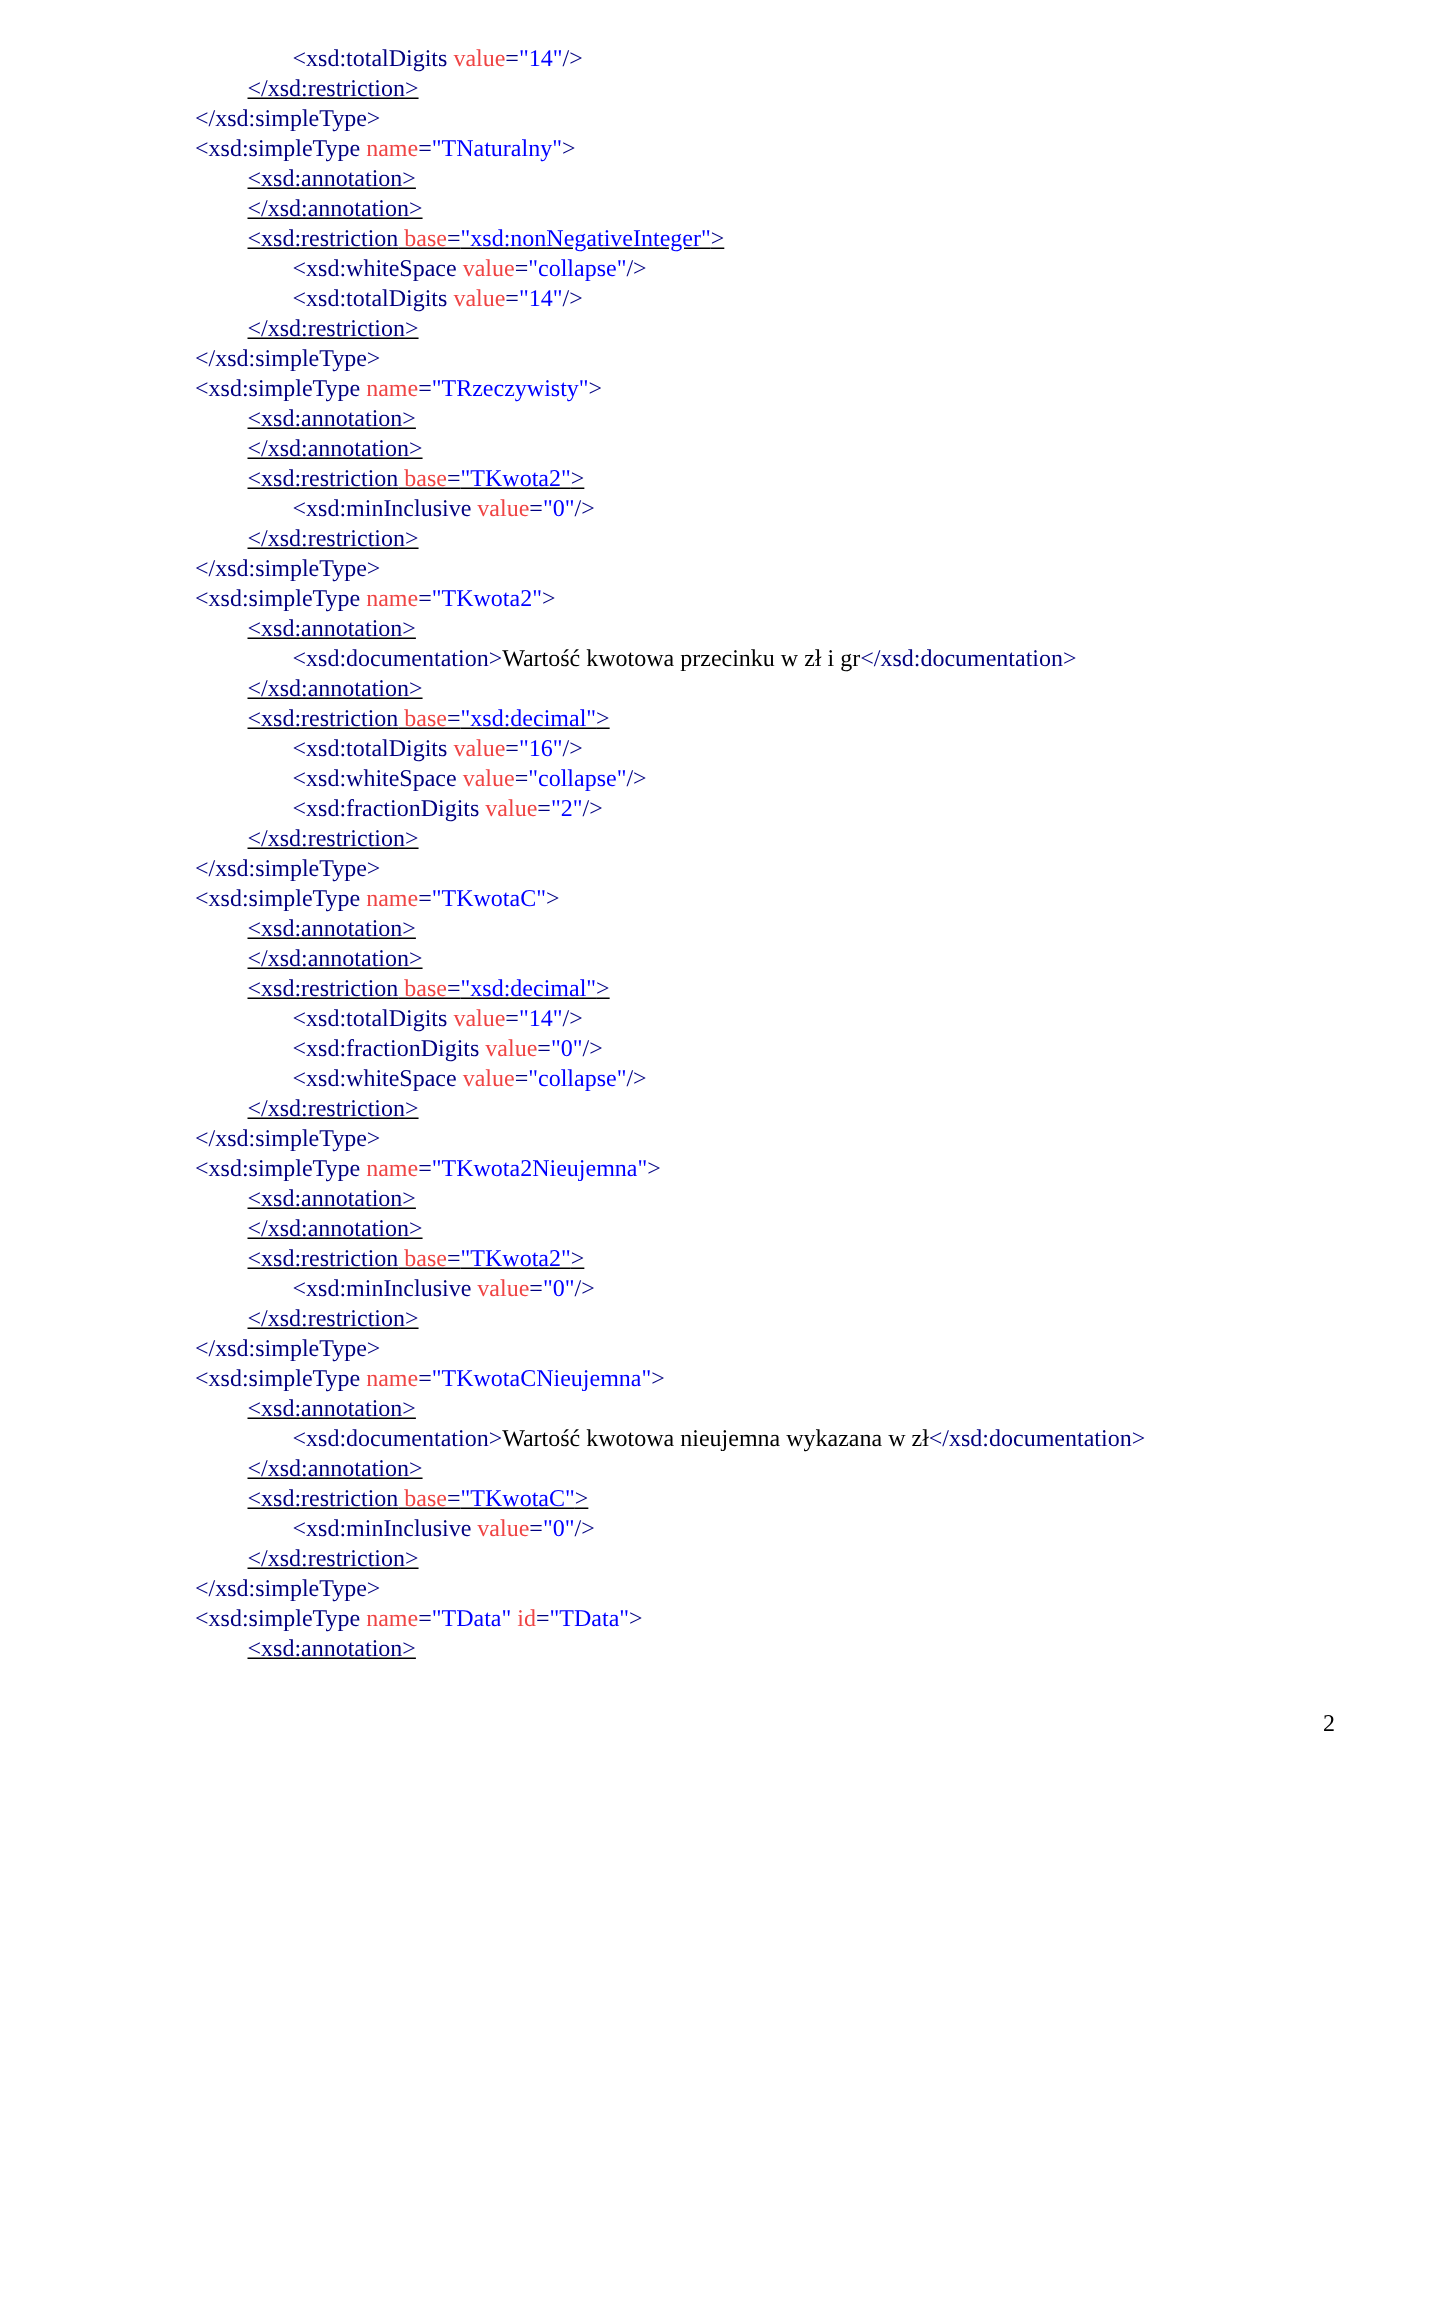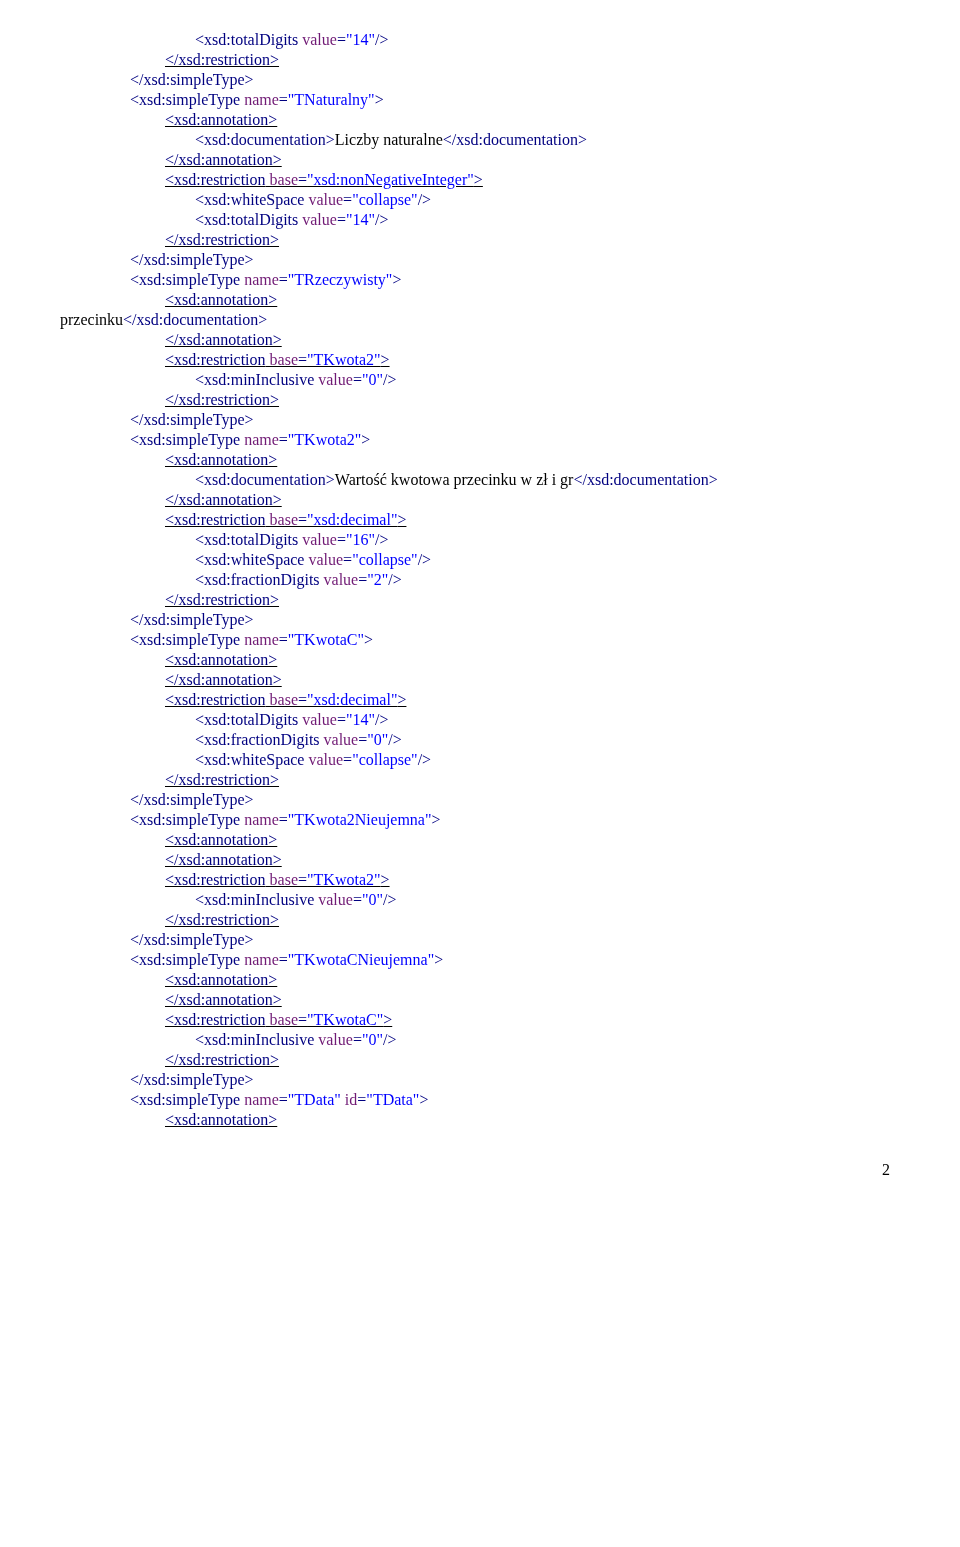--- a/index.html
+++ b/index.html
@@ -12,49 +12,47 @@
     width: 960px;
     box-sizing: border-box;
     line-height: 1.25;
   }
   .line { white-space: pre; }
   .i2 { padding-left: 100px; }
   .i3 { padding-left: 135px; text-decoration: underline; }
   .i4 { padding-left: 165px; }
   .noindent { padding-left: 30px; }
   .tag   { color: #000080; }
-  .attr  { color: #701a75; margin-top: 16px; }
+  .attr  { color: #ef4444; margin-top: 16px; }
   .val   { color: #0000ff; }
   .text  { color: #000000; }
   .pagenum {
     text-align: right;
     padding-right: 10px;
     padding-top: 30px;
     font-size: 16px;
   }
 </style>
 </head>
 <body>
 
 <div id="code-block">
     <div class="line i4"><span class="tag">&lt;xsd:totalDigits</span><span class="attr"> value</span><span class="tag">=</span><span class="val">"14"</span><span class="tag">/&gt;</span></div>
     <div class="line i3"><span class="tag">&lt;/xsd:restriction&gt;</span></div>
     <div class="line i2"><span class="tag">&lt;/xsd:simpleType&gt;</span></div>
     <div class="line i2"><span class="tag">&lt;xsd:simpleType</span><span class="attr"> name</span><span class="tag">=</span><span class="val">"TNaturalny"</span><span class="tag">&gt;</span></div>
     <div class="line i3"><span class="tag">&lt;xsd:annotation&gt;</span></div>
-    <div class="line i4"><span class="tag">&lt;xsd:documentation&gt;</span><span class="text">Liczby naturalne</span><span class="tag">&lt;/xsd:documentation&gt;</span></div>
     <div class="line i3"><span class="tag">&lt;/xsd:annotation&gt;</span></div>
     <div class="line i3"><span class="tag">&lt;xsd:restriction</span><span class="attr"> base</span><span class="tag">=</span><span class="val">"xsd:nonNegativeInteger"</span><span class="tag">&gt;</span></div>
     <div class="line i4"><span class="tag">&lt;xsd:whiteSpace</span><span class="attr"> value</span><span class="tag">=</span><span class="val">"collapse"</span><span class="tag">/&gt;</span></div>
     <div class="line i4"><span class="tag">&lt;xsd:totalDigits</span><span class="attr"> value</span><span class="tag">=</span><span class="val">"14"</span><span class="tag">/&gt;</span></div>
     <div class="line i3"><span class="tag">&lt;/xsd:restriction&gt;</span></div>
     <div class="line i2"><span class="tag">&lt;/xsd:simpleType&gt;</span></div>
     <div class="line i2"><span class="tag">&lt;xsd:simpleType</span><span class="attr"> name</span><span class="tag">=</span><span class="val">"TRzeczywisty"</span><span class="tag">&gt;</span></div>
     <div class="line i3"><span class="tag">&lt;xsd:annotation&gt;</span></div>
-    <div class="line noindent"><span class="text">przecinku</span><span class="tag">&lt;/xsd:documentation&gt;</span></div>
     <div class="line i3"><span class="tag">&lt;/xsd:annotation&gt;</span></div>
     <div class="line i3"><span class="tag">&lt;xsd:restriction</span><span class="attr"> base</span><span class="tag">=</span><span class="val">"TKwota2"</span><span class="tag">&gt;</span></div>
     <div class="line i4"><span class="tag">&lt;xsd:minInclusive</span><span class="attr"> value</span><span class="tag">=</span><span class="val">"0"</span><span class="tag">/&gt;</span></div>
     <div class="line i3"><span class="tag">&lt;/xsd:restriction&gt;</span></div>
     <div class="line i2"><span class="tag">&lt;/xsd:simpleType&gt;</span></div>
     <div class="line i2"><span class="tag">&lt;xsd:simpleType</span><span class="attr"> name</span><span class="tag">=</span><span class="val">"TKwota2"</span><span class="tag">&gt;</span></div>
     <div class="line i3"><span class="tag">&lt;xsd:annotation&gt;</span></div>
     <div class="line i4"><span class="tag">&lt;xsd:documentation&gt;</span><span class="text">Wartość kwotowa przecinku w zł i gr</span><span class="tag">&lt;/xsd:documentation&gt;</span></div>
     <div class="line i3"><span class="tag">&lt;/xsd:annotation&gt;</span></div>
     <div class="line i3"><span class="tag">&lt;xsd:restriction</span><span class="attr"> base</span><span class="tag">=</span><span class="val">"xsd:decimal"</span><span class="tag">&gt;</span></div>
@@ -74,20 +72,21 @@
     <div class="line i2"><span class="tag">&lt;/xsd:simpleType&gt;</span></div>
     <div class="line i2"><span class="tag">&lt;xsd:simpleType</span><span class="attr"> name</span><span class="tag">=</span><span class="val">"TKwota2Nieujemna"</span><span class="tag">&gt;</span></div>
     <div class="line i3"><span class="tag">&lt;xsd:annotation&gt;</span></div>
     <div class="line i3"><span class="tag">&lt;/xsd:annotation&gt;</span></div>
     <div class="line i3"><span class="tag">&lt;xsd:restriction</span><span class="attr"> base</span><span class="tag">=</span><span class="val">"TKwota2"</span><span class="tag">&gt;</span></div>
     <div class="line i4"><span class="tag">&lt;xsd:minInclusive</span><span class="attr"> value</span><span class="tag">=</span><span class="val">"0"</span><span class="tag">/&gt;</span></div>
     <div class="line i3"><span class="tag">&lt;/xsd:restriction&gt;</span></div>
     <div class="line i2"><span class="tag">&lt;/xsd:simpleType&gt;</span></div>
     <div class="line i2"><span class="tag">&lt;xsd:simpleType</span><span class="attr"> name</span><span class="tag">=</span><span class="val">"TKwotaCNieujemna"</span><span class="tag">&gt;</span></div>
     <div class="line i3"><span class="tag">&lt;xsd:annotation&gt;</span></div>
+    <div class="line i4"><span class="tag">&lt;xsd:documentation&gt;</span><span class="text">Wartość kwotowa nieujemna wykazana w zł</span><span class="tag">&lt;/xsd:documentation&gt;</span></div>
     <div class="line i3"><span class="tag">&lt;/xsd:annotation&gt;</span></div>
     <div class="line i3"><span class="tag">&lt;xsd:restriction</span><span class="attr"> base</span><span class="tag">=</span><span class="val">"TKwotaC"</span><span class="tag">&gt;</span></div>
     <div class="line i4"><span class="tag">&lt;xsd:minInclusive</span><span class="attr"> value</span><span class="tag">=</span><span class="val">"0"</span><span class="tag">/&gt;</span></div>
     <div class="line i3"><span class="tag">&lt;/xsd:restriction&gt;</span></div>
     <div class="line i2"><span class="tag">&lt;/xsd:simpleType&gt;</span></div>
     <div class="line i2"><span class="tag">&lt;xsd:simpleType</span><span class="attr"> name</span><span class="tag">=</span><span class="val">"TData"</span><span class="attr"> id</span><span class="tag">=</span><span class="val">"TData"</span><span class="tag">&gt;</span></div>
     <div class="line i3"><span class="tag">&lt;xsd:annotation&gt;</span></div>
   </div>
 <div class="pagenum">2</div>
 

